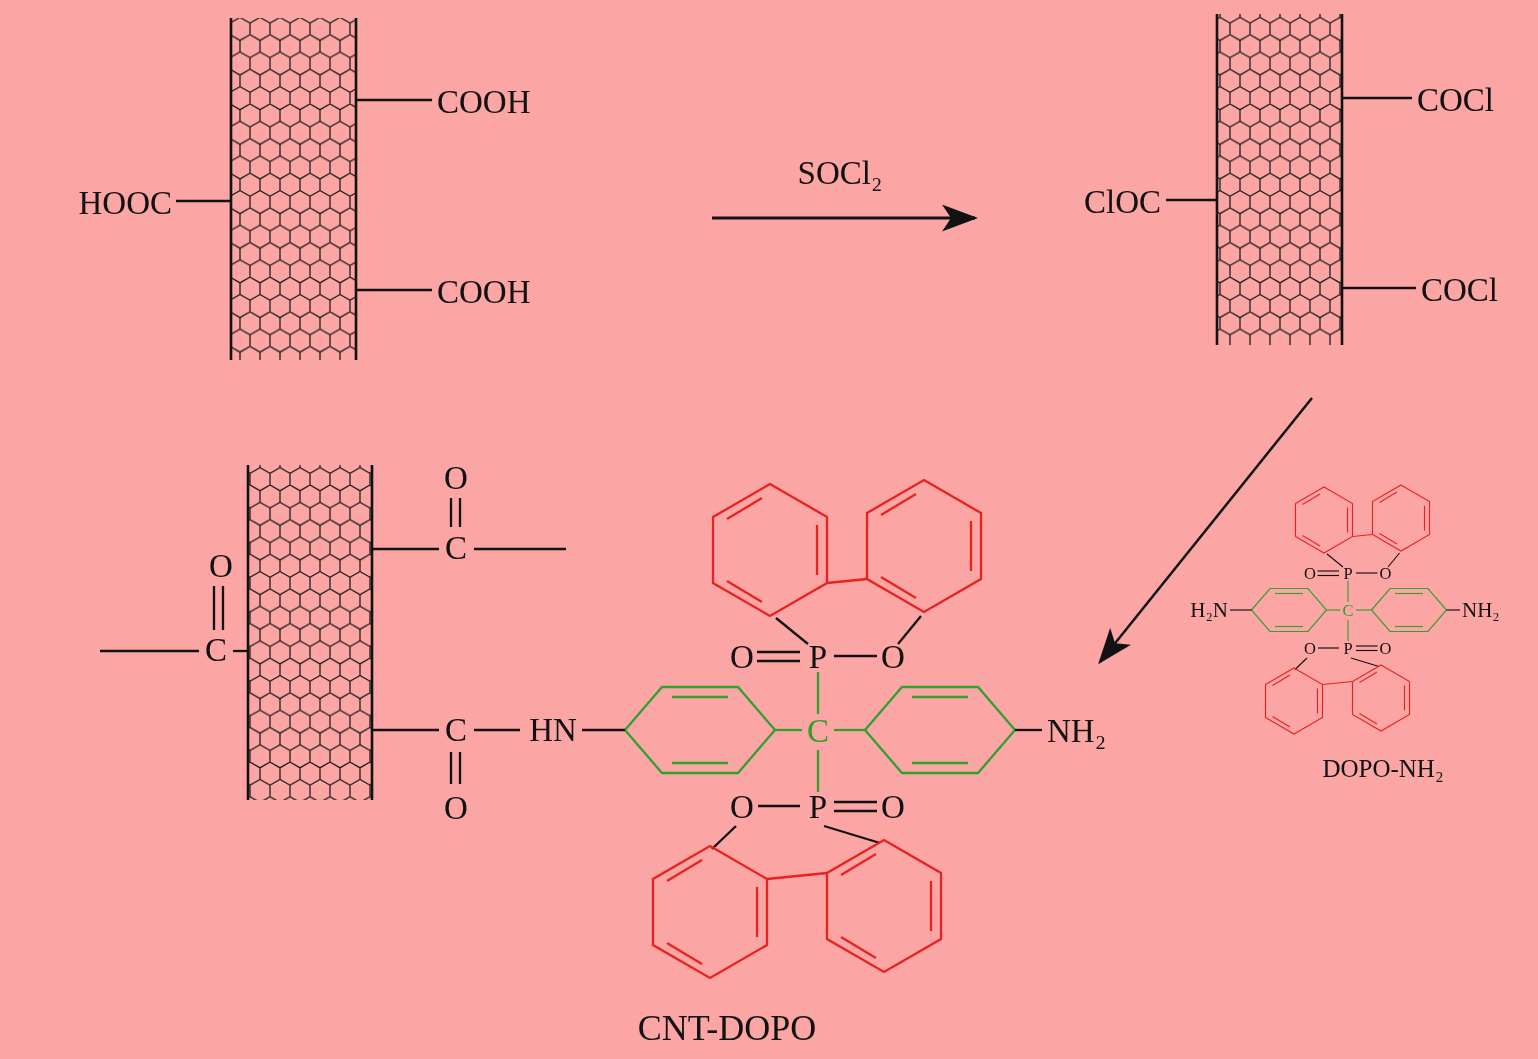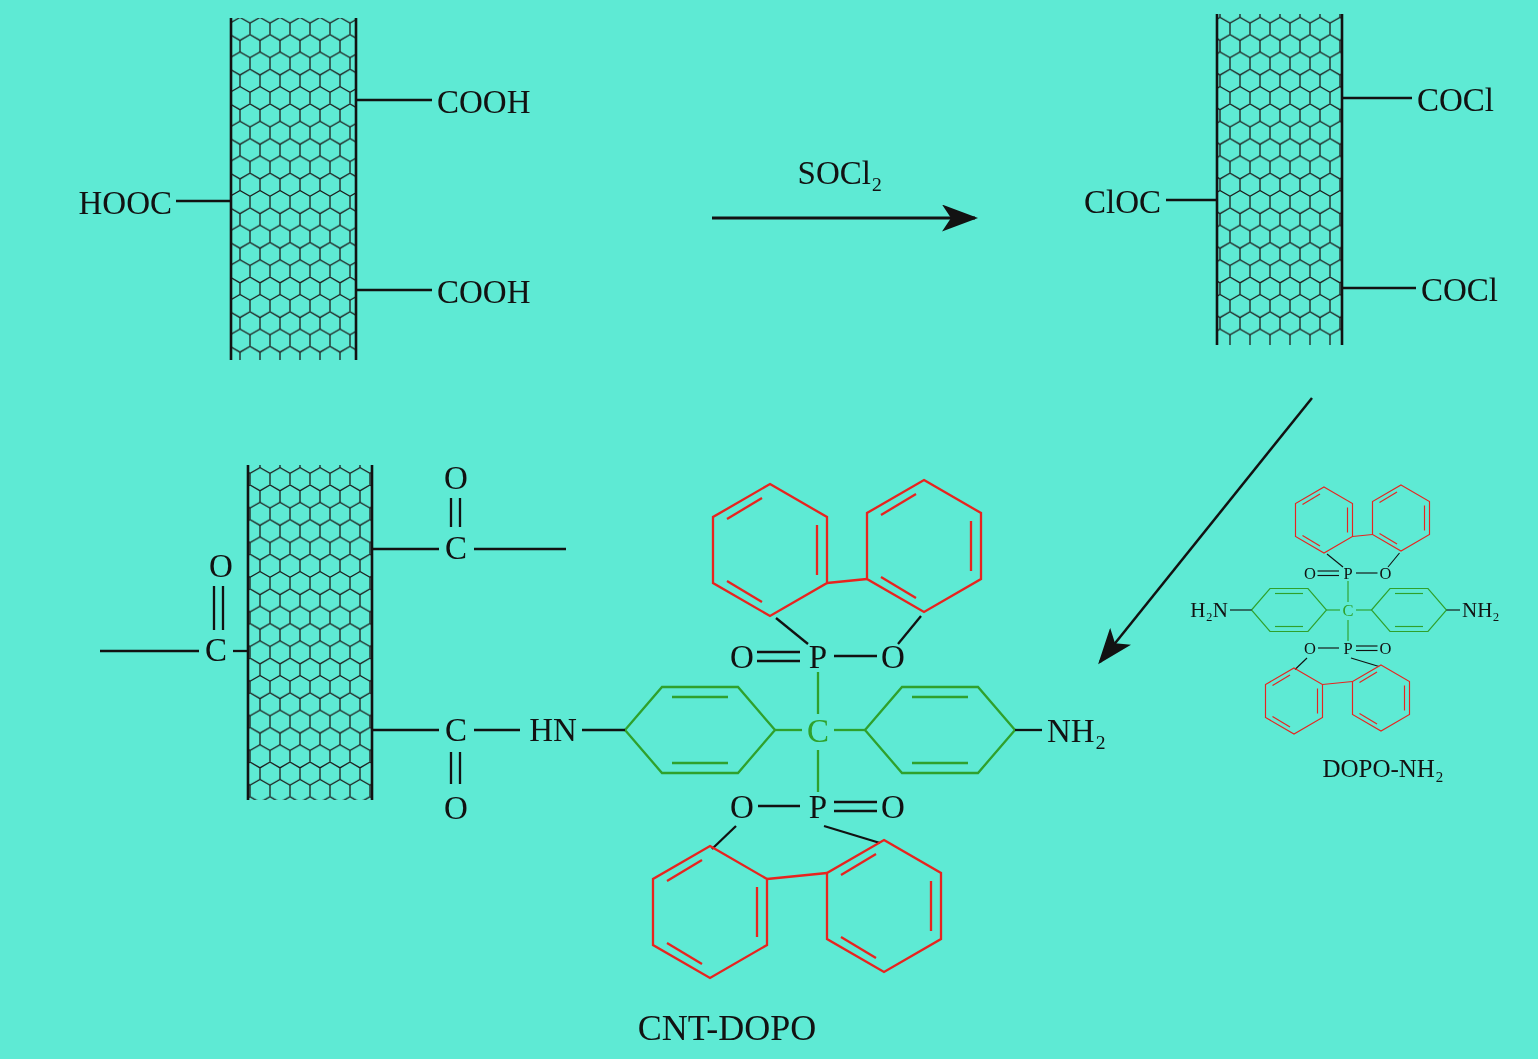--- a/index.html
+++ b/index.html
@@ -1,16 +1,16 @@
 <!DOCTYPE html>
 <html style="--red: #e8231f; --green: #2fa12c; --black: #121212;"><head>
 <meta charset="utf-8">
 <style>
   html,body{margin:0;padding:0;background:#ffffff;}
-  .stage{position:relative;width:1538px;height:1059px;background:#5eead4;overflow:hidden;
+  .stage{position:relative;width:1538px;height:1059px;background:#fca5a5;overflow:hidden;
          font-family:"Liberation Serif","DejaVu Serif",serif;}
   svg{color:var(--black,#111);display:block;}
   svg text{font-family:"Liberation Serif","DejaVu Serif",serif;fill:currentColor;}
   .lbl{font-size:33px;}
   .mid{text-anchor:middle;}
   .end{text-anchor:end;}
   .lbl-sm{font-size:21px;}
   .cap{font-size:36px;}
   .cap-sm{font-size:25px;}
   .bond{stroke:currentColor;stroke-width:2.3;fill:none;}

